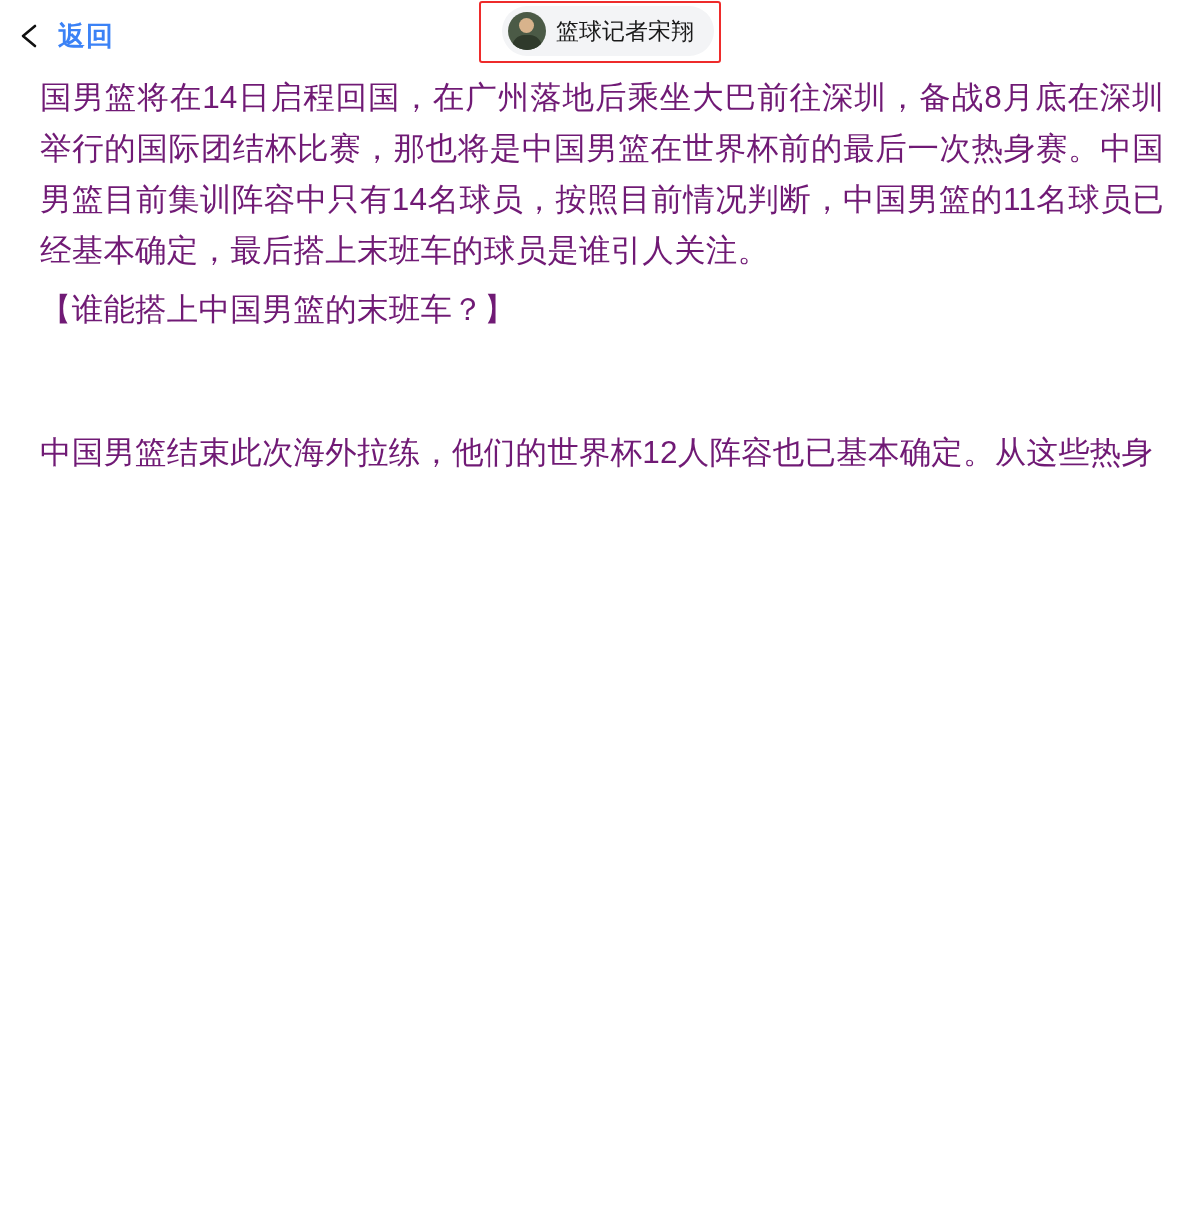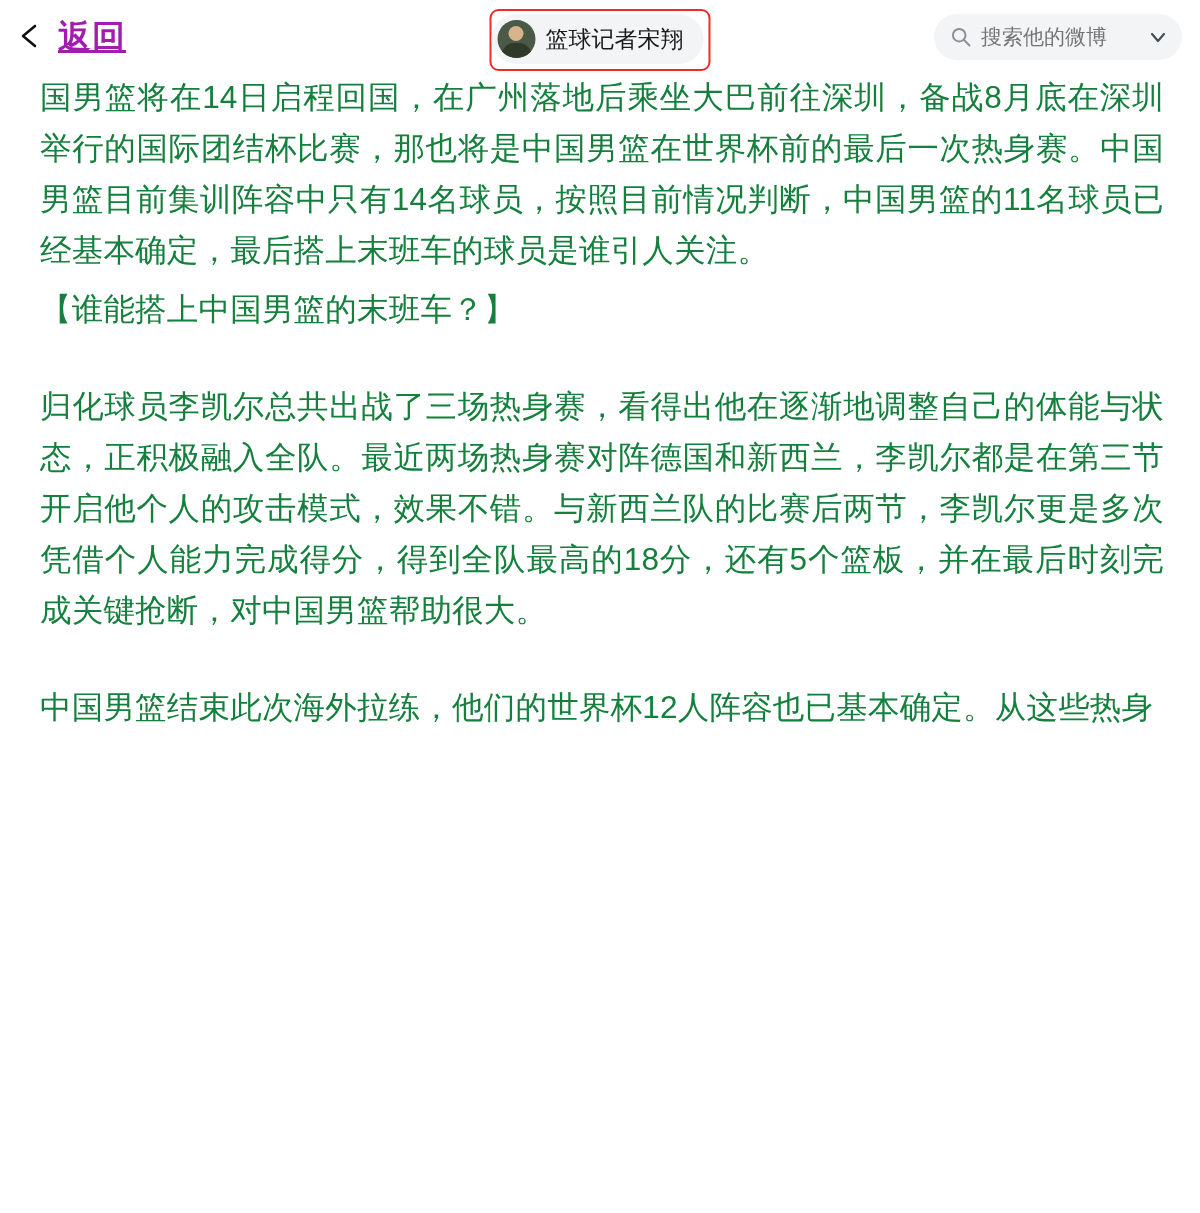--- a/index.html
+++ b/index.html
@@ -31,36 +31,35 @@
     margin-left: 18px;
     cursor: pointer;
     user-select: none;
   }
   .back-chevron {
     width: 26px;
     height: 26px;
     display: block;
   }
   .back-label {
-    font-size: 33px;
+    font-size: 27px;
     font-weight: 700;
-    color: #a21caf;
+    color: #3b82f6;
     letter-spacing: 1px;
     line-height: 1;
-    text-decoration: underline;
   }
 
   .author-pill-wrap {
     position: absolute;
     left: 50%;
-    top: 9px;
+    top: 1px;
     transform: translateX(-50%);
     border: 2px solid #ee2b2b;
-    border-radius: 9px;
-    padding: 3px 5px 5px 0;
+    border-radius: 3px;
+    padding: 3px 5px 5px 21px;
   }
   .author-pill {
     display: flex;
     align-items: center;
     gap: 10px;
     background: #f3f4f6;
     border-radius: 26px;
     padding: 6px 20px 6px 6px;
     cursor: pointer;
   }
@@ -128,21 +127,21 @@
   .caret-icon { width: 20px; height: 20px; margin-left: auto; flex-shrink: 0; }
 
   
   .article {
     padding: 0 36px 0 40px;
     width: 1200px;
   }
   .para {
     font-size: 31.5px;
     line-height: 51px;
-    color: #15803d;
+    color: #701a75;
     letter-spacing: 0.2px;
     text-align: justify;
     margin: 0;
     font-family: "Liberation Sans", "DejaVu Sans", sans-serif;
   }
   .para + .para { margin-top: 8px; }
   .spacer { height: 46px; }
 </style>
 </head>
 <body>
@@ -158,43 +157,28 @@
     <span class="back-label">返回</span>
   </div>
 
   <div class="author-pill-wrap">
     <div class="author-pill">
       <span class="avatar"></span>
       <span class="author-name">篮球记者宋翔</span>
     </div>
   </div>
 
-  <div class="search-box">
-    <span class="search-icon">
-      <svg viewBox="0 0 22 22" width="22" height="22" aria-hidden="true">
-        <circle cx="9.2" cy="9.2" r="6.3" fill="none" stroke="#8a9099" stroke-width="2"></circle>
-        <line x1="13.9" y1="13.9" x2="19.5" y2="19.5" stroke="#8a9099" stroke-width="2" stroke-linecap="round"></line>
-      </svg>
-    </span>
-    <input class="search-input" type="text" placeholder="搜索他的微博" style="">
-    <span class="caret-icon">
-      <svg viewBox="0 0 20 20" width="20" height="20" aria-hidden="true">
-        <polyline points="4,7 10,14 16,7" fill="none" stroke="#4a4f57" stroke-width="2.2" stroke-linecap="round" stroke-linejoin="round"></polyline>
-      </svg>
-    </span>
-  </div>
 
 </div>
 
 <div class="article">
 
   <p class="para">国男篮将在14日启程回国，在广州落地后乘坐大巴前往深圳，备战8月底在深圳举行的国际团结杯比赛，那也将是中国男篮在世界杯前的最后一次热身赛。中国男篮目前集训阵容中只有14名球员，按照目前情况判断，中国男篮的11名球员已经基本确定，最后搭上末班车的球员是谁引人关注。</p>
   <p class="para">【谁能搭上中国男篮的末班车？】</p>
 
   <div class="spacer"></div>
 
-  <p class="para">归化球员李凯尔总共出战了三场热身赛，看得出他在逐渐地调整自己的体能与状态，正积极融入全队。最近两场热身赛对阵德国和新西兰，李凯尔都是在第三节开启他个人的攻击模式，效果不错。与新西兰队的比赛后两节，李凯尔更是多次凭借个人能力完成得分，得到全队最高的18分，还有5个篮板，并在最后时刻完成关键抢断，对中国男篮帮助很大。</p>
 
   <div class="spacer"></div>
 
   <p class="para">中国男篮结束此次海外拉练，他们的世界杯12人阵容也已基本确定。从这些热身</p>
 
 </div>
 
 </body></html>

